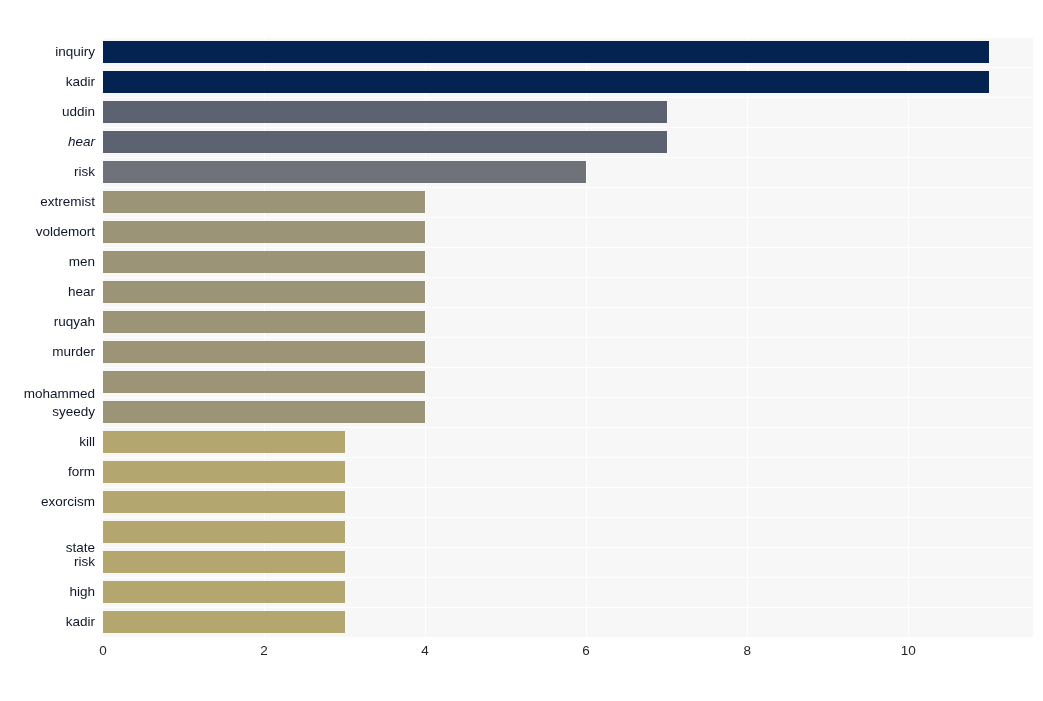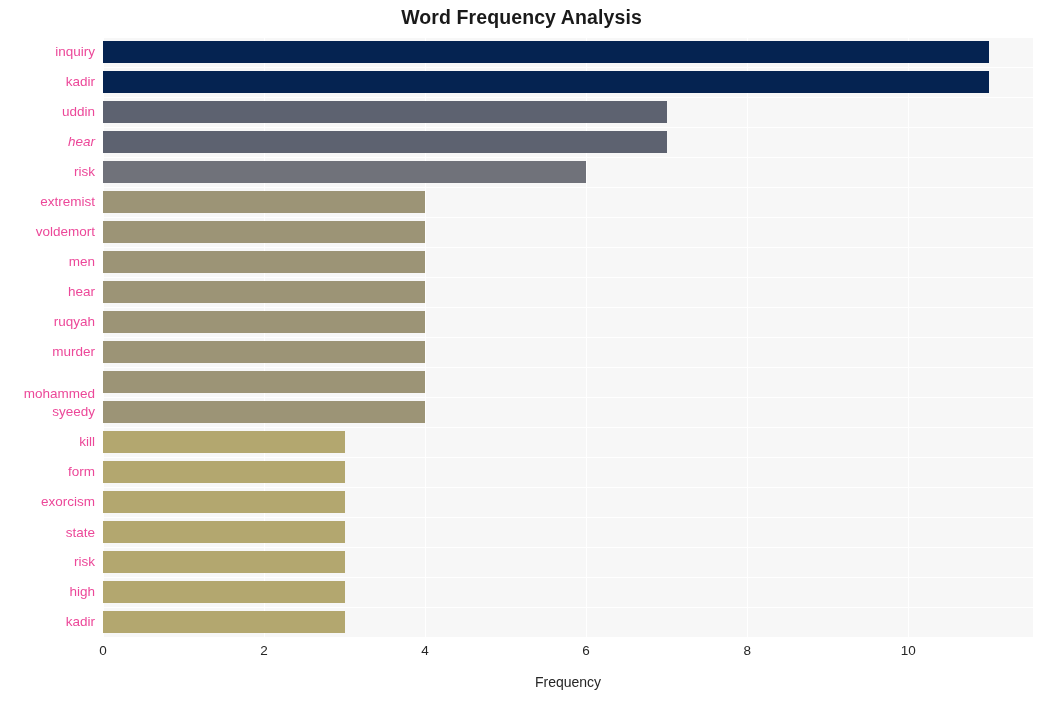--- a/index.html
+++ b/index.html
@@ -67,21 +67,21 @@
     height: 22px;
   }
 
   
   .ytick {
     position: absolute;
     right: 0;
     width: 95px;
     text-align: right;
     font-size: 13.5px;
-    color: #ec4899;
+    color: #0f172a;
     line-height: 14px;
   }
   #y-axis {
     position: absolute;
     left: 0;
     top: 37px;
     width: 95px;
     height: 600px;
   }
 
@@ -111,40 +111,39 @@
     text-align: center;
     font-size: 14px;
     color: #262626;
   }
 </style>
 </head>
 <body>
 
 <div id="figure">
 
-  <div id="chart-title">Word Frequency Analysis</div>
 
   <div id="y-axis">
       <div class="ytick" style="top: 8px;">inquiry</div>
       <div class="ytick" style="top: 38px;">kadir</div>
       <div class="ytick" style="top: 68px;">uddin</div>
       <div class="ytick" style="top: 98px; font-style: italic;">hear</div>
       <div class="ytick" style="top: 128px;">risk</div>
       <div class="ytick" style="top: 158px;">extremist</div>
       <div class="ytick" style="top: 188px;">voldemort</div>
       <div class="ytick" style="top: 218px;">men</div>
       <div class="ytick" style="top: 248px;">hear</div>
       <div class="ytick" style="top: 278px;">ruqyah</div>
       <div class="ytick" style="top: 308px;">murder</div>
       <div class="ytick" style="top: 350px; text-align: right;">mohammed</div>
       <div class="ytick" style="top: 368px;">syeedy</div>
       <div class="ytick" style="top: 398px;">kill</div>
       <div class="ytick" style="top: 428px;">form</div>
       <div class="ytick" style="top: 458px;">exorcism</div>
-      <div class="ytick" style="top: 489px;">state</div>
+      <div class="ytick" style="top: 504px;">state</div>
       <div class="ytick" style="top: 518px;">risk</div>
       <div class="ytick" style="top: 548px;">high</div>
       <div class="ytick" style="top: 578px;">kadir</div>
     </div>
 
   <div id="plot-area">
     <div id="gridlines">
         <div class="gridline-v" style="left: 0px;"></div>
         <div class="gridline-v" style="left: 161.039px;"></div>
         <div class="gridline-v" style="left: 322.078px;"></div>
@@ -198,15 +197,14 @@
 
   <div id="x-axis">
       <div class="xtick" style="left: 0px;">0</div>
       <div class="xtick" style="left: 161.039px;">2</div>
       <div class="xtick" style="left: 322.078px;">4</div>
       <div class="xtick" style="left: 483.117px;">6</div>
       <div class="xtick" style="left: 644.156px;">8</div>
       <div class="xtick" style="left: 805.195px;">10</div>
     </div>
 
-  <div id="x-axis-label">Frequency</div>
 
 </div>
 
 </body></html>

